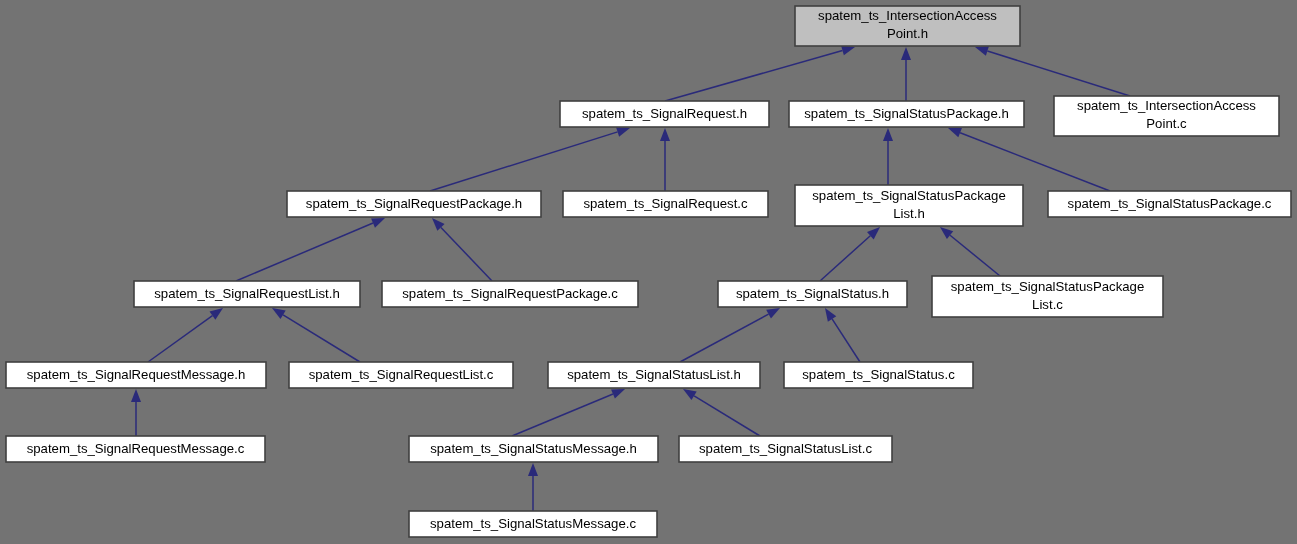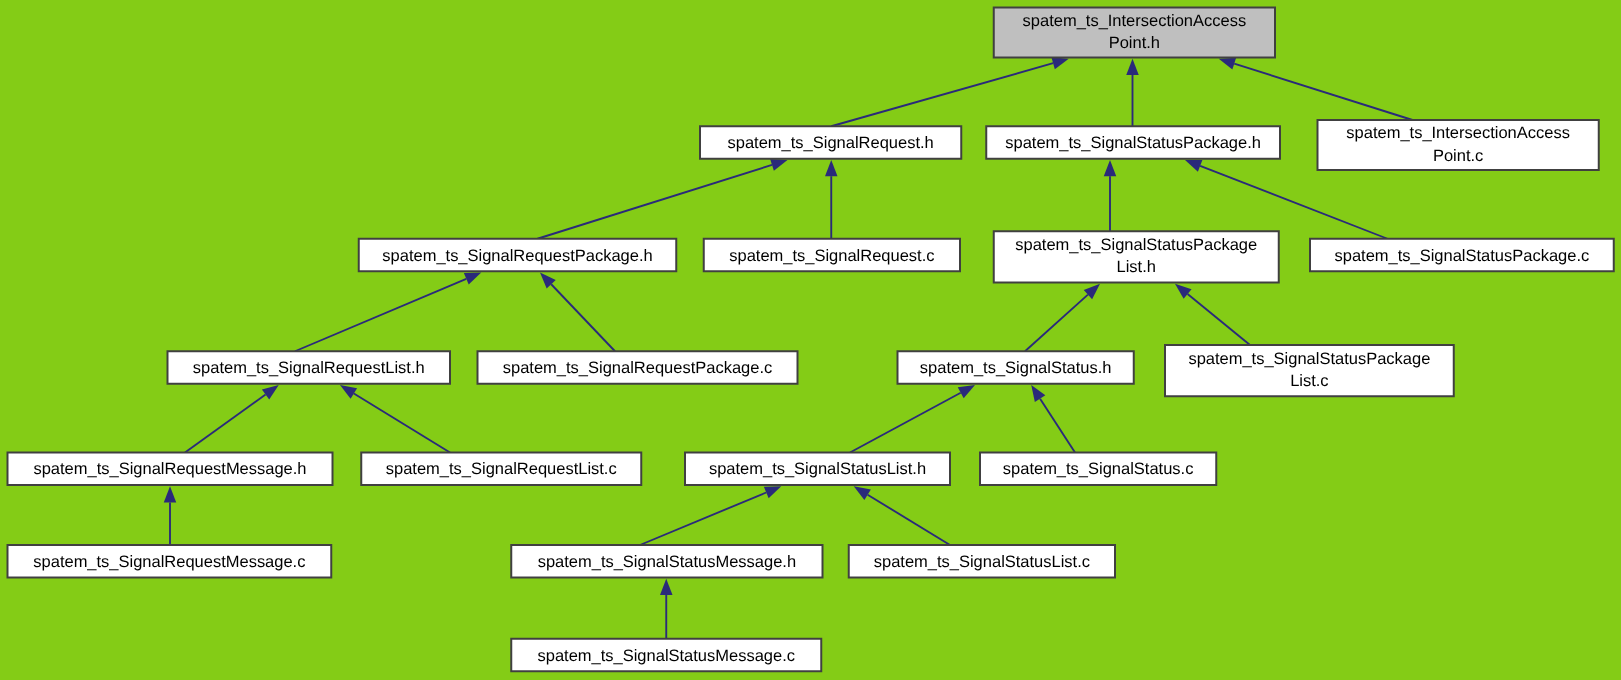--- a/index.html
+++ b/index.html
@@ -4,21 +4,21 @@
 <style>
   html, body {
     margin: 0;
     padding: 0;
     background: #ffffff;
   }
   #graph-root {
     position: relative;
     width: 1297px;
     height: 544px;
-    background: #84cc16;
+    background: #737373;
     font-family: "Liberation Sans", sans-serif;
     text-decoration: underline;
   }
   svg.graph-canvas {
     position: absolute;
     top: 0;
     left: 0;
     width: 1297px;
     height: 544px;
     overflow: visible;

